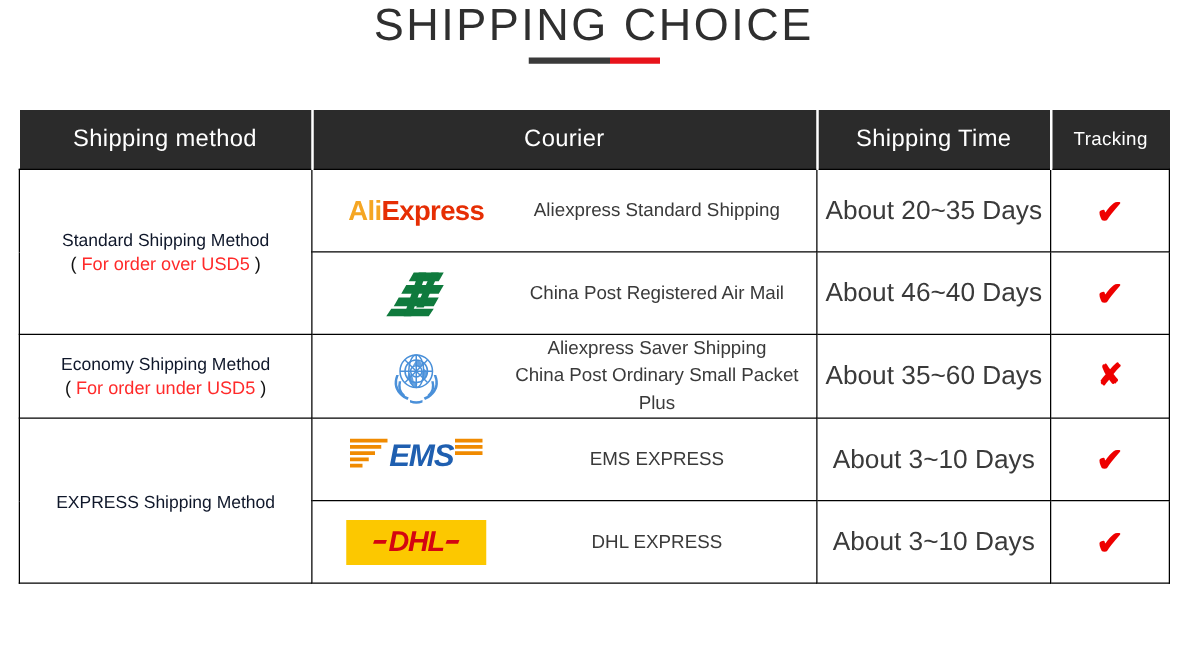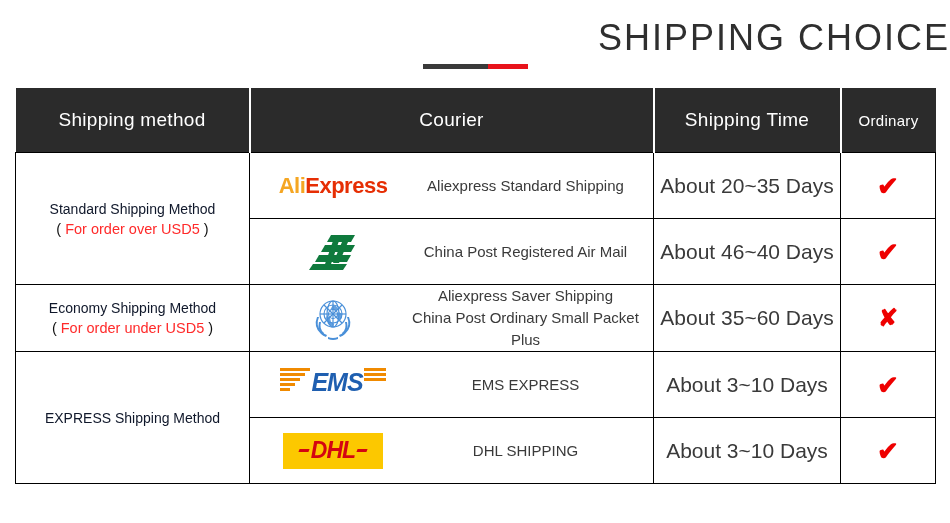--- a/index.html
+++ b/index.html
@@ -12,22 +12,21 @@
     height: 523px;
     font-family: "Liberation Sans", sans-serif;
     color: #333333;
     overflow: hidden;
     position: relative;
   }
 
   
   .title-block {
     width: 100%;
-    text-align: right;
-    padding-top: 18px;
+    text-align: center;
     box-sizing: border-box;
   }
   .title-text {
     font-size: 36px;
     font-weight: 400;
     letter-spacing: 2px;
     color: #2f2f2f;
     font-family: "Liberation Sans", sans-serif;
     line-height: 40px;
   }
@@ -60,21 +59,21 @@
   col.c-method   { width: 234px; }
   col.c-courier  { width: 404px; }
   col.c-time     { width: 187px; }
   col.c-track    { width: 95px; }
 
   
   thead th {
     background: #2b2b2b;
     color: #ffffff;
     font-weight: 400;
-    height: 64px;
+    height: 47px;
     border: 2px solid #ffffff;
     border-top: none;
     border-bottom: none;
     text-align: center;
     vertical-align: middle;
     padding: 0;
   }
   thead th:first-child { border-left: none; }
   thead th:last-child  { border-right: none; }
   th .h-label { font-size: 19px; letter-spacing: .3px; }
@@ -196,21 +195,21 @@
     font-weight: bold;
     font-style: italic;
     color: #1f5fb0;
     letter-spacing: -1px;
     margin: 0 1px;
     font-family: "Liberation Sans", sans-serif;
   }
 
   .logo-dhl {
     background: #fcc800;
-    width: 100px;
+    width: 112px;
     height: 36px;
     display: flex;
     align-items: center;
     justify-content: center;
     gap: 2px;
   }
   .dhl-dash {
     display: block;
     width: 10px;
     height: 3px;
@@ -251,21 +250,21 @@
       <th>
         <span class="h-label">Shipping method</span>
       </th>
       <th>
         <span class="h-label">Courier</span>
       </th>
       <th>
         <span class="h-label">Shipping Time</span>
       </th>
       <th>
-        <span class="h-label small">Ordinary</span>
+        <span class="h-label small">Tracking</span>
       </th>
     </tr>
   </thead>
 
   <tbody>
 
     <tr>
       <td class="method-cell" rowspan="2">
         <span class="method-main">Standard Shipping Method</span>
         <span class="method-sub"><span>( </span><span class="red">For order over USD5</span><span> )</span></span>
@@ -388,21 +387,21 @@
     <tr>
       <td class="courier-cell">
         <div class="courier-inner">
           <div class="logo-box">
             <div class="logo-dhl">
               <span class="dhl-dash"></span>
               <span class="dhl-word">DHL</span>
               <span class="dhl-dash"></span>
             </div>
           </div>
-          <div class="courier-text">DHL SHIPPING</div>
+          <div class="courier-text">DHL EXPRESS</div>
         </div>
       </td>
       <td class="time-cell">About 3~10 Days</td>
       <td class="track-cell">
         <span class="mark">✔</span>
       </td>
     </tr>
 
   </tbody>
 </table>

